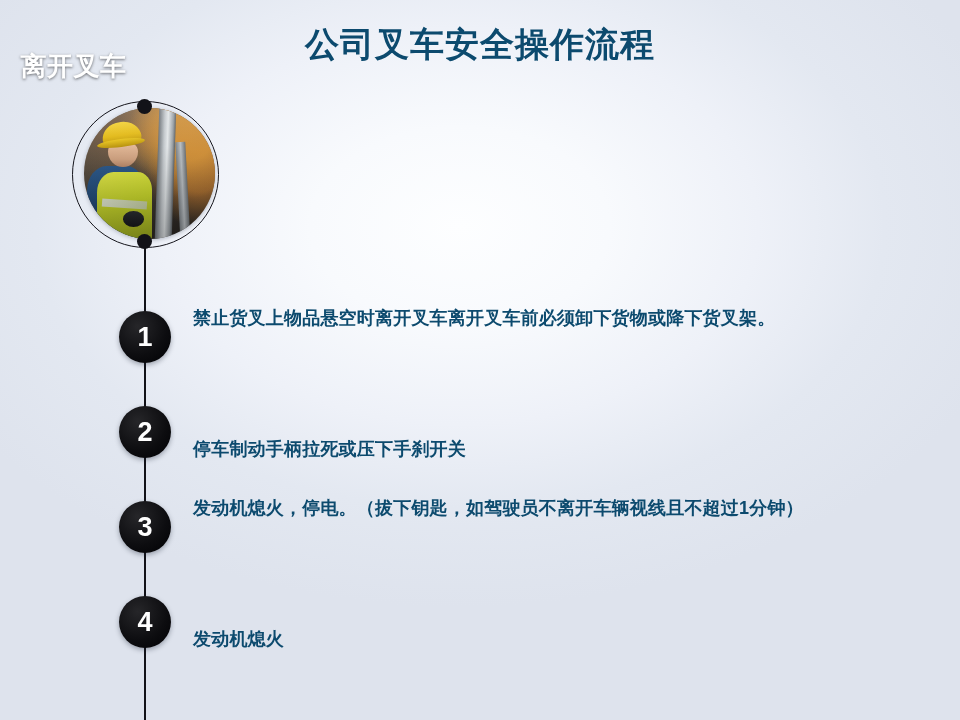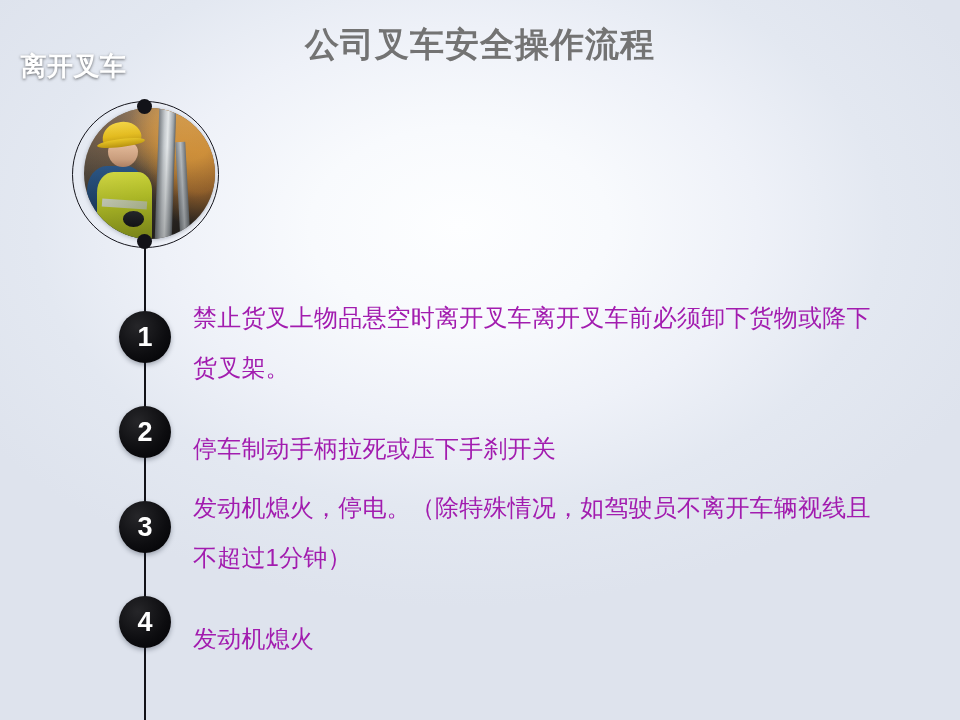--- a/index.html
+++ b/index.html
@@ -40,21 +40,21 @@
 
   
   .title {
     position: absolute;
     left: 0;
     top: 21px;
     width: 960px;
     text-align: center;
     font-size: 34px;
     font-weight: bold;
-    color: #737373;
+    color: #0c4a6e;
     letter-spacing: 1px;
     line-height: 46px;
     white-space: nowrap;
     z-index: 6;
   }
 
   
   .spine {
     position: absolute;
     left: 144px;
@@ -242,24 +242,25 @@
     color: #ffffff;
     font-size: 27px;
     font-weight: bold;
     line-height: 52px;
     text-align: center;
   }
   .step-text {
     position: absolute;
     left: 74px;
     width: 680px;
-    font-size: 24px;
+    font-size: 18px;
     line-height: 50px;
-    color: #a21caf;
+    color: #0c4a6e;
     letter-spacing: 0.2px;
+    font-weight: bold;
   }
   .step-text.two-line { top: -18px; }
   .step-text.one-line { top: 18px; }
 
   #step1 { top: 311px; }
   #step2 { top: 406px; }
   #step3 { top: 501px; }
   #step4 { top: 596px; }
 </style>
 </head>
@@ -296,21 +297,21 @@
     <div class="step-text two-line">禁止货叉上物品悬空时离开叉车离开叉车前必须卸下货物或降下货叉架。</div>
   </div>
 
   <div class="step" id="step2">
     <div class="step-badge">2</div>
     <div class="step-text one-line">停车制动手柄拉死或压下手刹开关</div>
   </div>
 
   <div class="step" id="step3">
     <div class="step-badge">3</div>
-    <div class="step-text two-line">发动机熄火，停电。（除特殊情况，如驾驶员不离开车辆视线且不超过1分钟）</div>
+    <div class="step-text two-line">发动机熄火，停电。（拔下钥匙，如驾驶员不离开车辆视线且不超过1分钟）</div>
   </div>
 
   <div class="step" id="step4">
     <div class="step-badge">4</div>
     <div class="step-text one-line">发动机熄火</div>
   </div>
 
 </div>
 
 </body></html>

